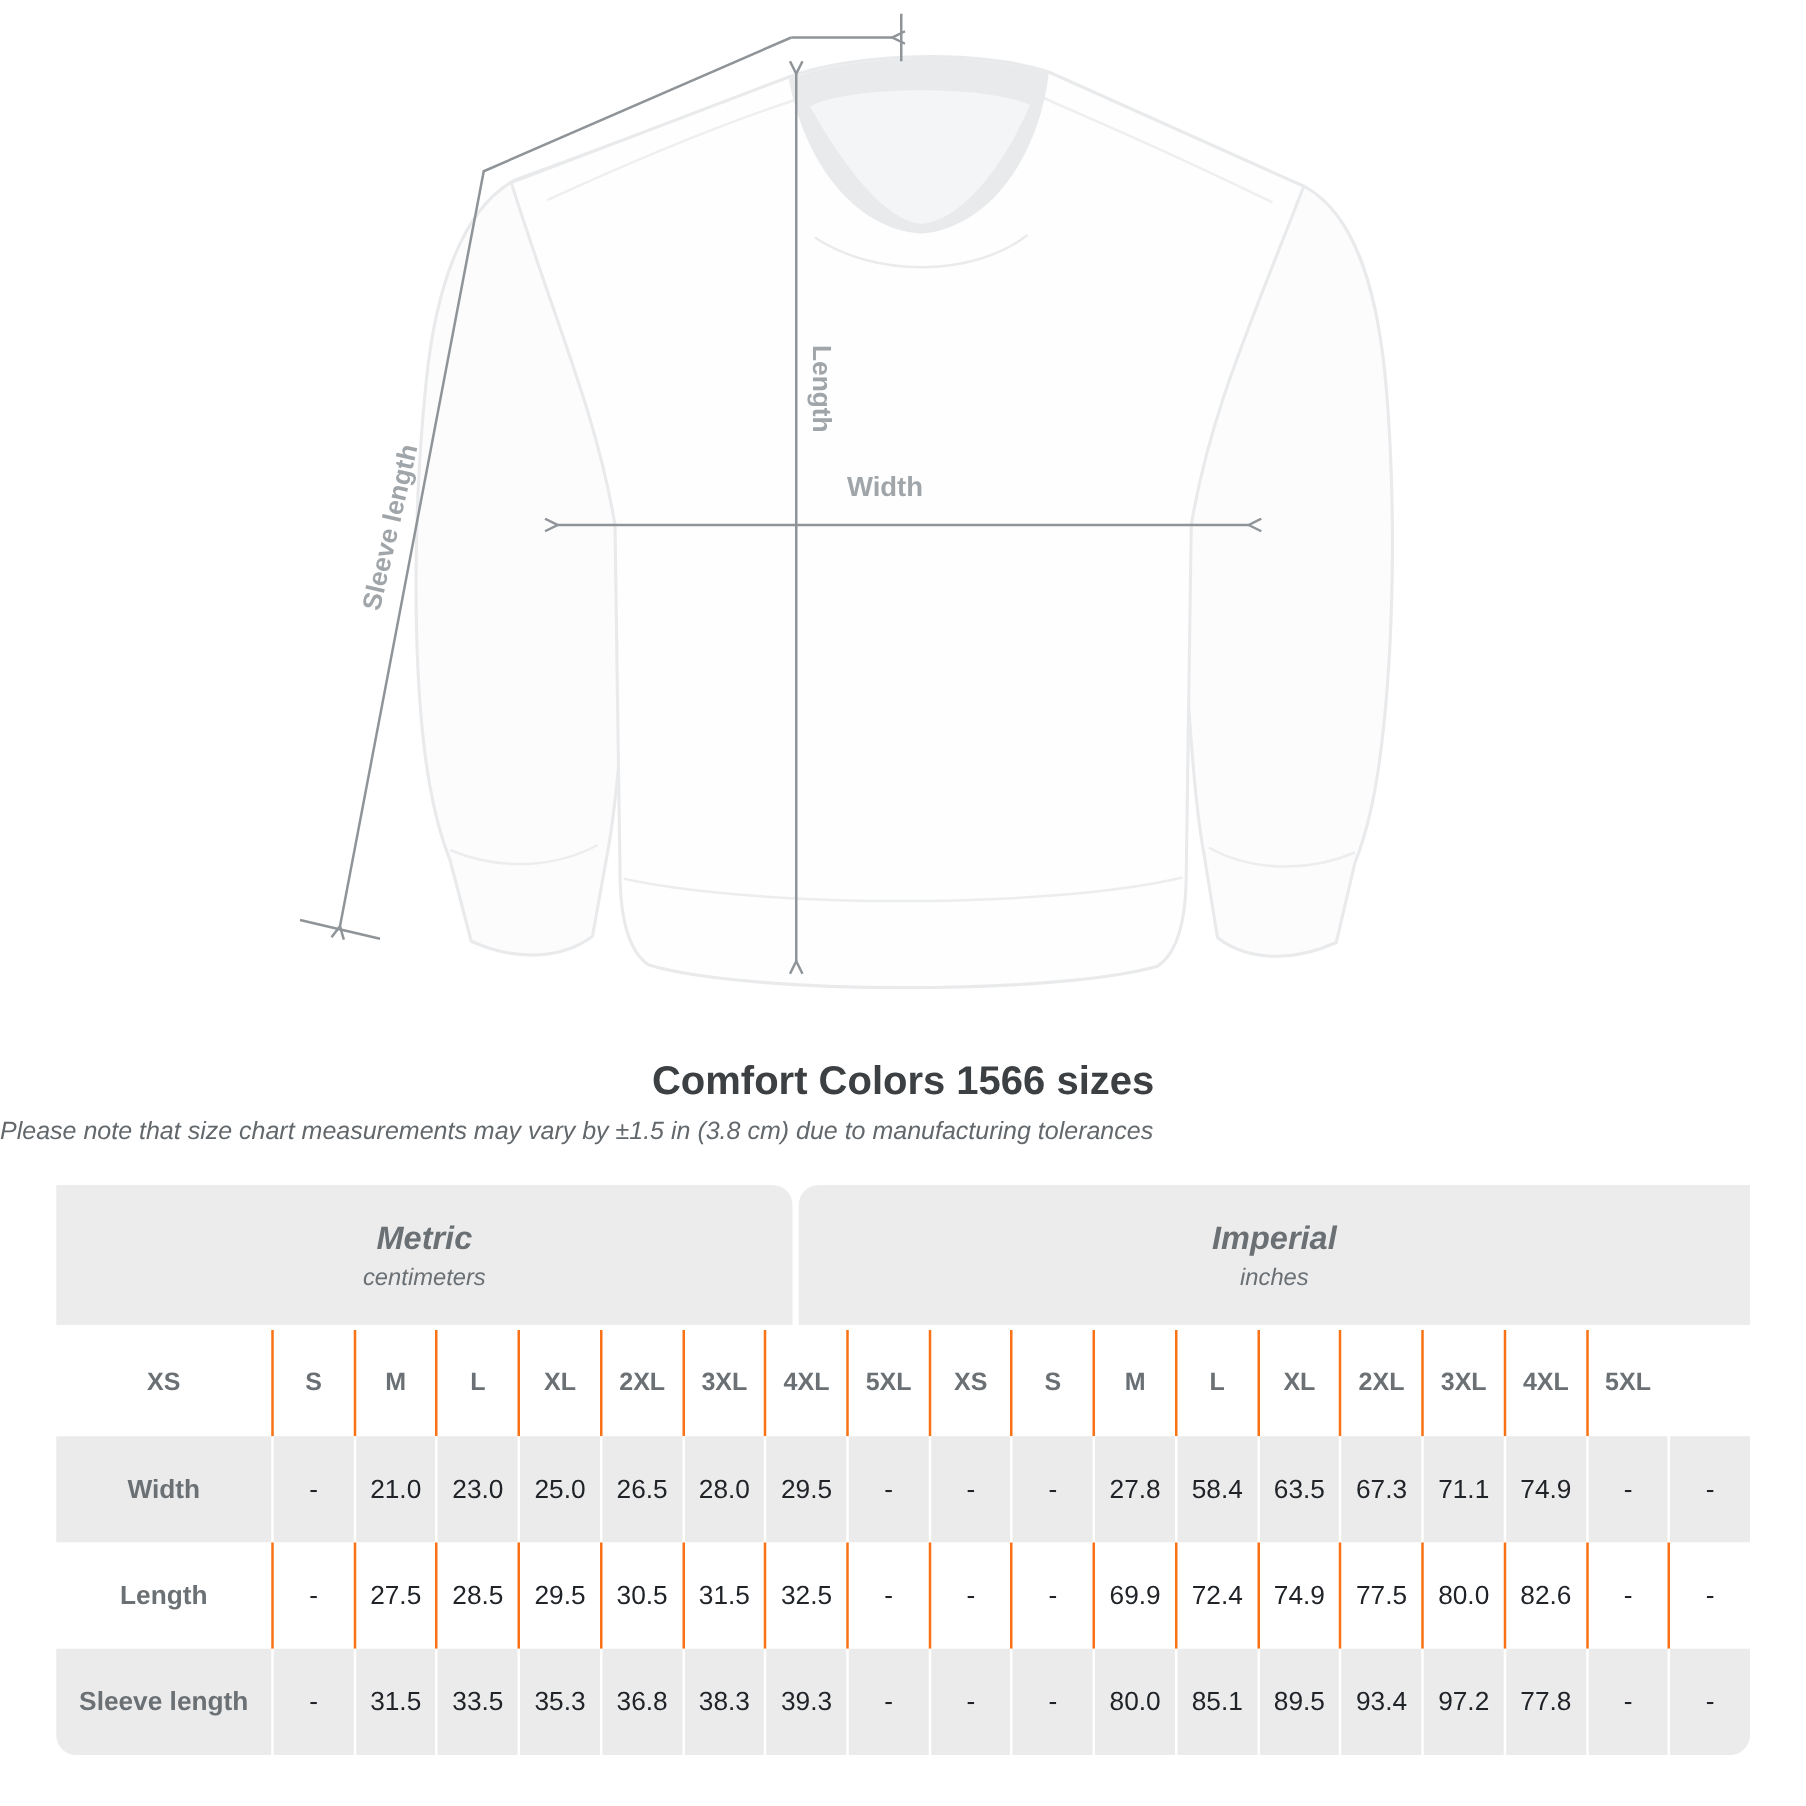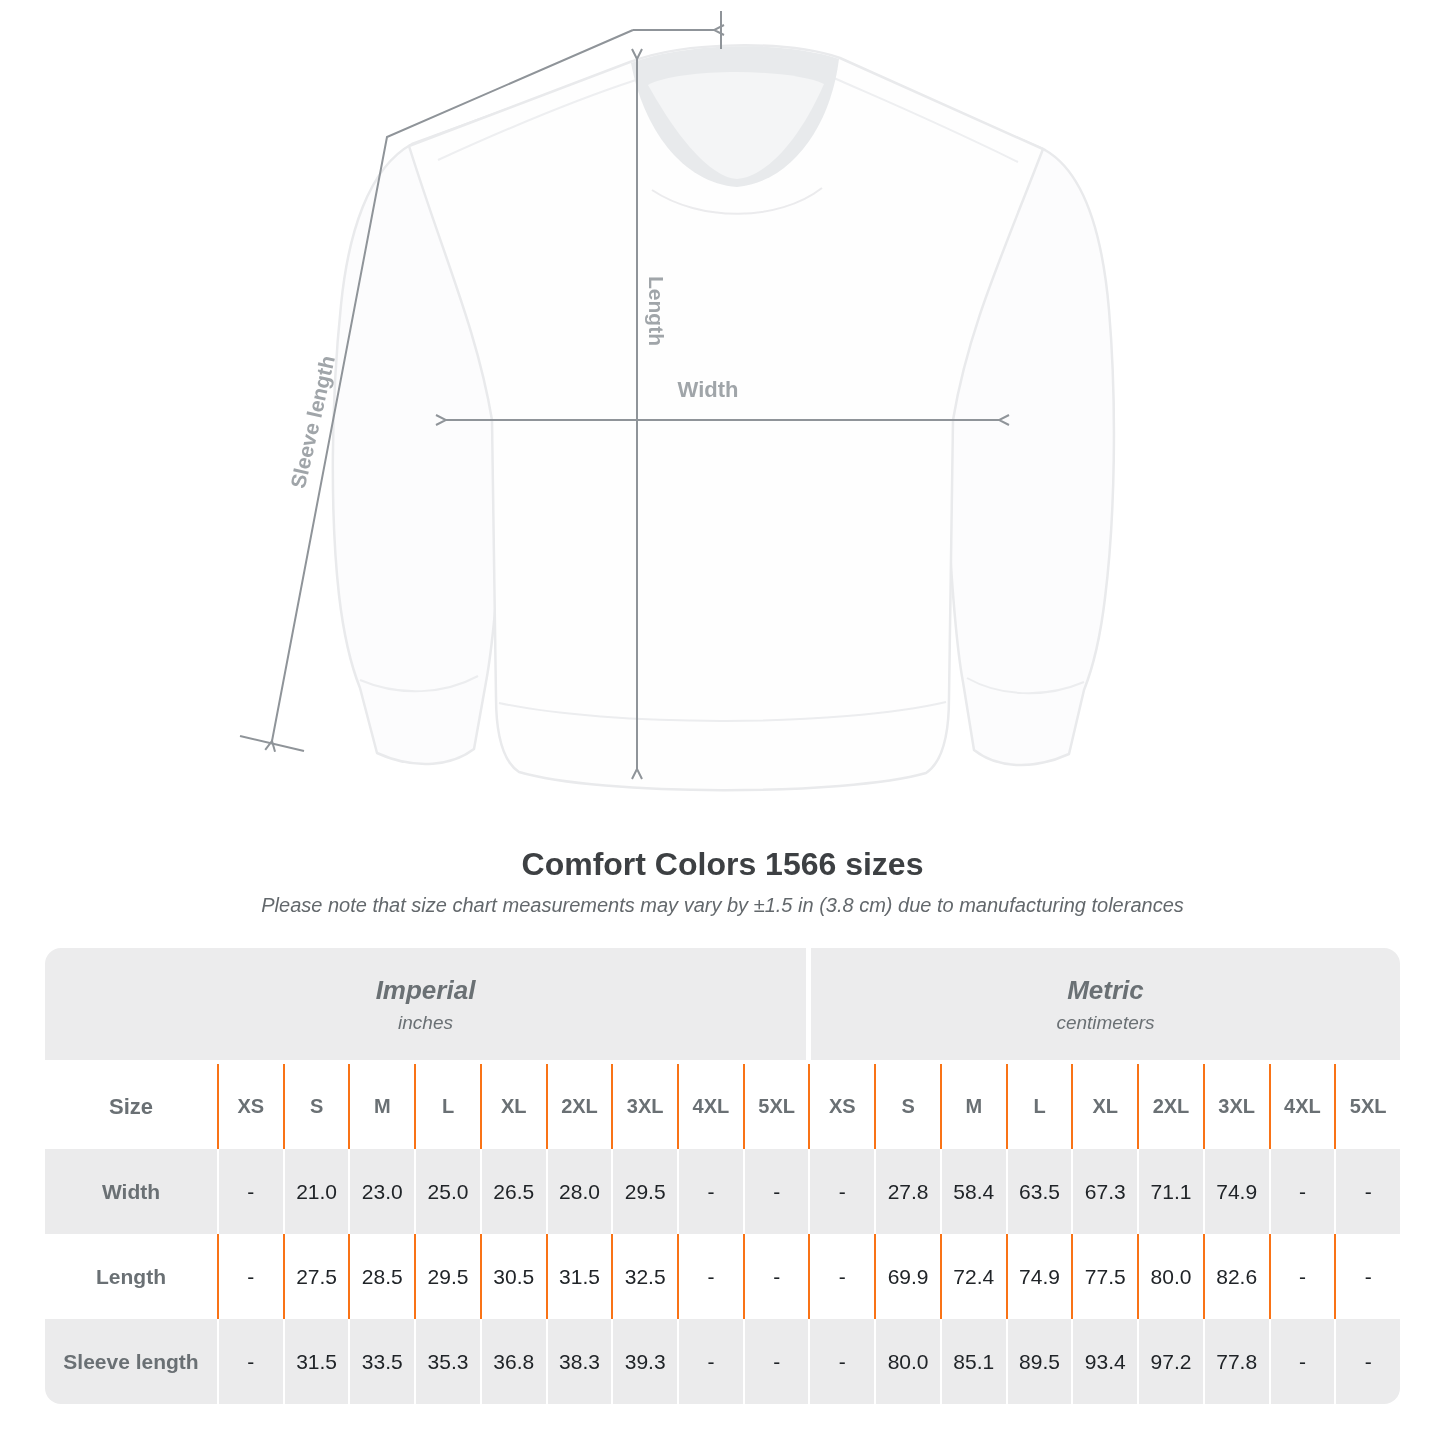--- a/index.html
+++ b/index.html
@@ -9,21 +9,21 @@
   .diagram{position:absolute;left:0;top:0;width:1445px;height:835px;}
   .diagram svg{position:absolute;left:0;top:0;}
   .diag-label{position:absolute;font-weight:bold;color:#A0A5A9;white-space:nowrap;}
   .lbl-width{left:708px;top:403px;font-size:22px;transform:translate(-50%,-100%);}
   .lbl-length{left:656px;top:311px;font-size:21px;transform:translate(-50%,-50%) rotate(90deg);}
   .lbl-sleeve{left:313px;top:422px;font-size:21px;transform:translate(-50%,-50%) rotate(-77deg);}
 
   
   .page-title{position:absolute;left:0;top:846px;width:100%;text-align:center;
     font-size:32px;font-weight:bold;color:#3D4043;}
-  .page-subtitle{position:absolute;left:0;top:894px;width:100%;text-align:center;
+  .page-subtitle{position:absolute;left:0;top:894px;width:100%;
     font-size:20px;font-style:italic;color:#63686C;}
 
   
   .size-table{position:absolute;left:45px;top:948px;width:1355px;}
   .unit-header{display:flex;gap:5px;margin-bottom:4px;}
   .unit-block{background:#ECECED;height:112px;display:flex;flex-direction:column;
     align-items:center;justify-content:center;}
   .unit-block.imperial{width:761px;border-radius:16px 0 0 0;}
   .unit-block.metric{flex:1;border-radius:0 16px 0 0;}
   .unit-name{font-size:26px;font-weight:bold;font-style:italic;color:#6A7074;}
@@ -92,31 +92,30 @@
   <div class="diag-label lbl-width">Width</div>
   <div class="diag-label lbl-length">Length</div>
   <div class="diag-label lbl-sleeve">Sleeve length</div>
 </div>
 
 <div class="page-title">Comfort Colors 1566 sizes</div>
 <div class="page-subtitle">Please note that size chart measurements may vary by ±1.5 in (3.8 cm) due to manufacturing tolerances</div>
 
 <div class="size-table">
   <div class="unit-header">
+    <div class="unit-block metric">
+      <div class="unit-name">Metric</div>
+      <div class="unit-sub">centimeters</div>
+    </div>
     <div class="unit-block imperial">
       <div class="unit-name">Imperial</div>
       <div class="unit-sub">inches</div>
     </div>
-    <div class="unit-block metric">
-      <div class="unit-name">Metric</div>
-      <div class="unit-sub">centimeters</div>
-    </div>
   </div>
   <div class="trow white" id="size-row">
-      <div class="hcell lab">Size</div>
       <div class="hcell">XS</div>
       <div class="hcell">S</div>
       <div class="hcell">M</div>
       <div class="hcell">L</div>
       <div class="hcell">XL</div>
       <div class="hcell">2XL</div>
       <div class="hcell">3XL</div>
       <div class="hcell">4XL</div>
       <div class="hcell">5XL</div>
       <div class="hcell">XS</div>

